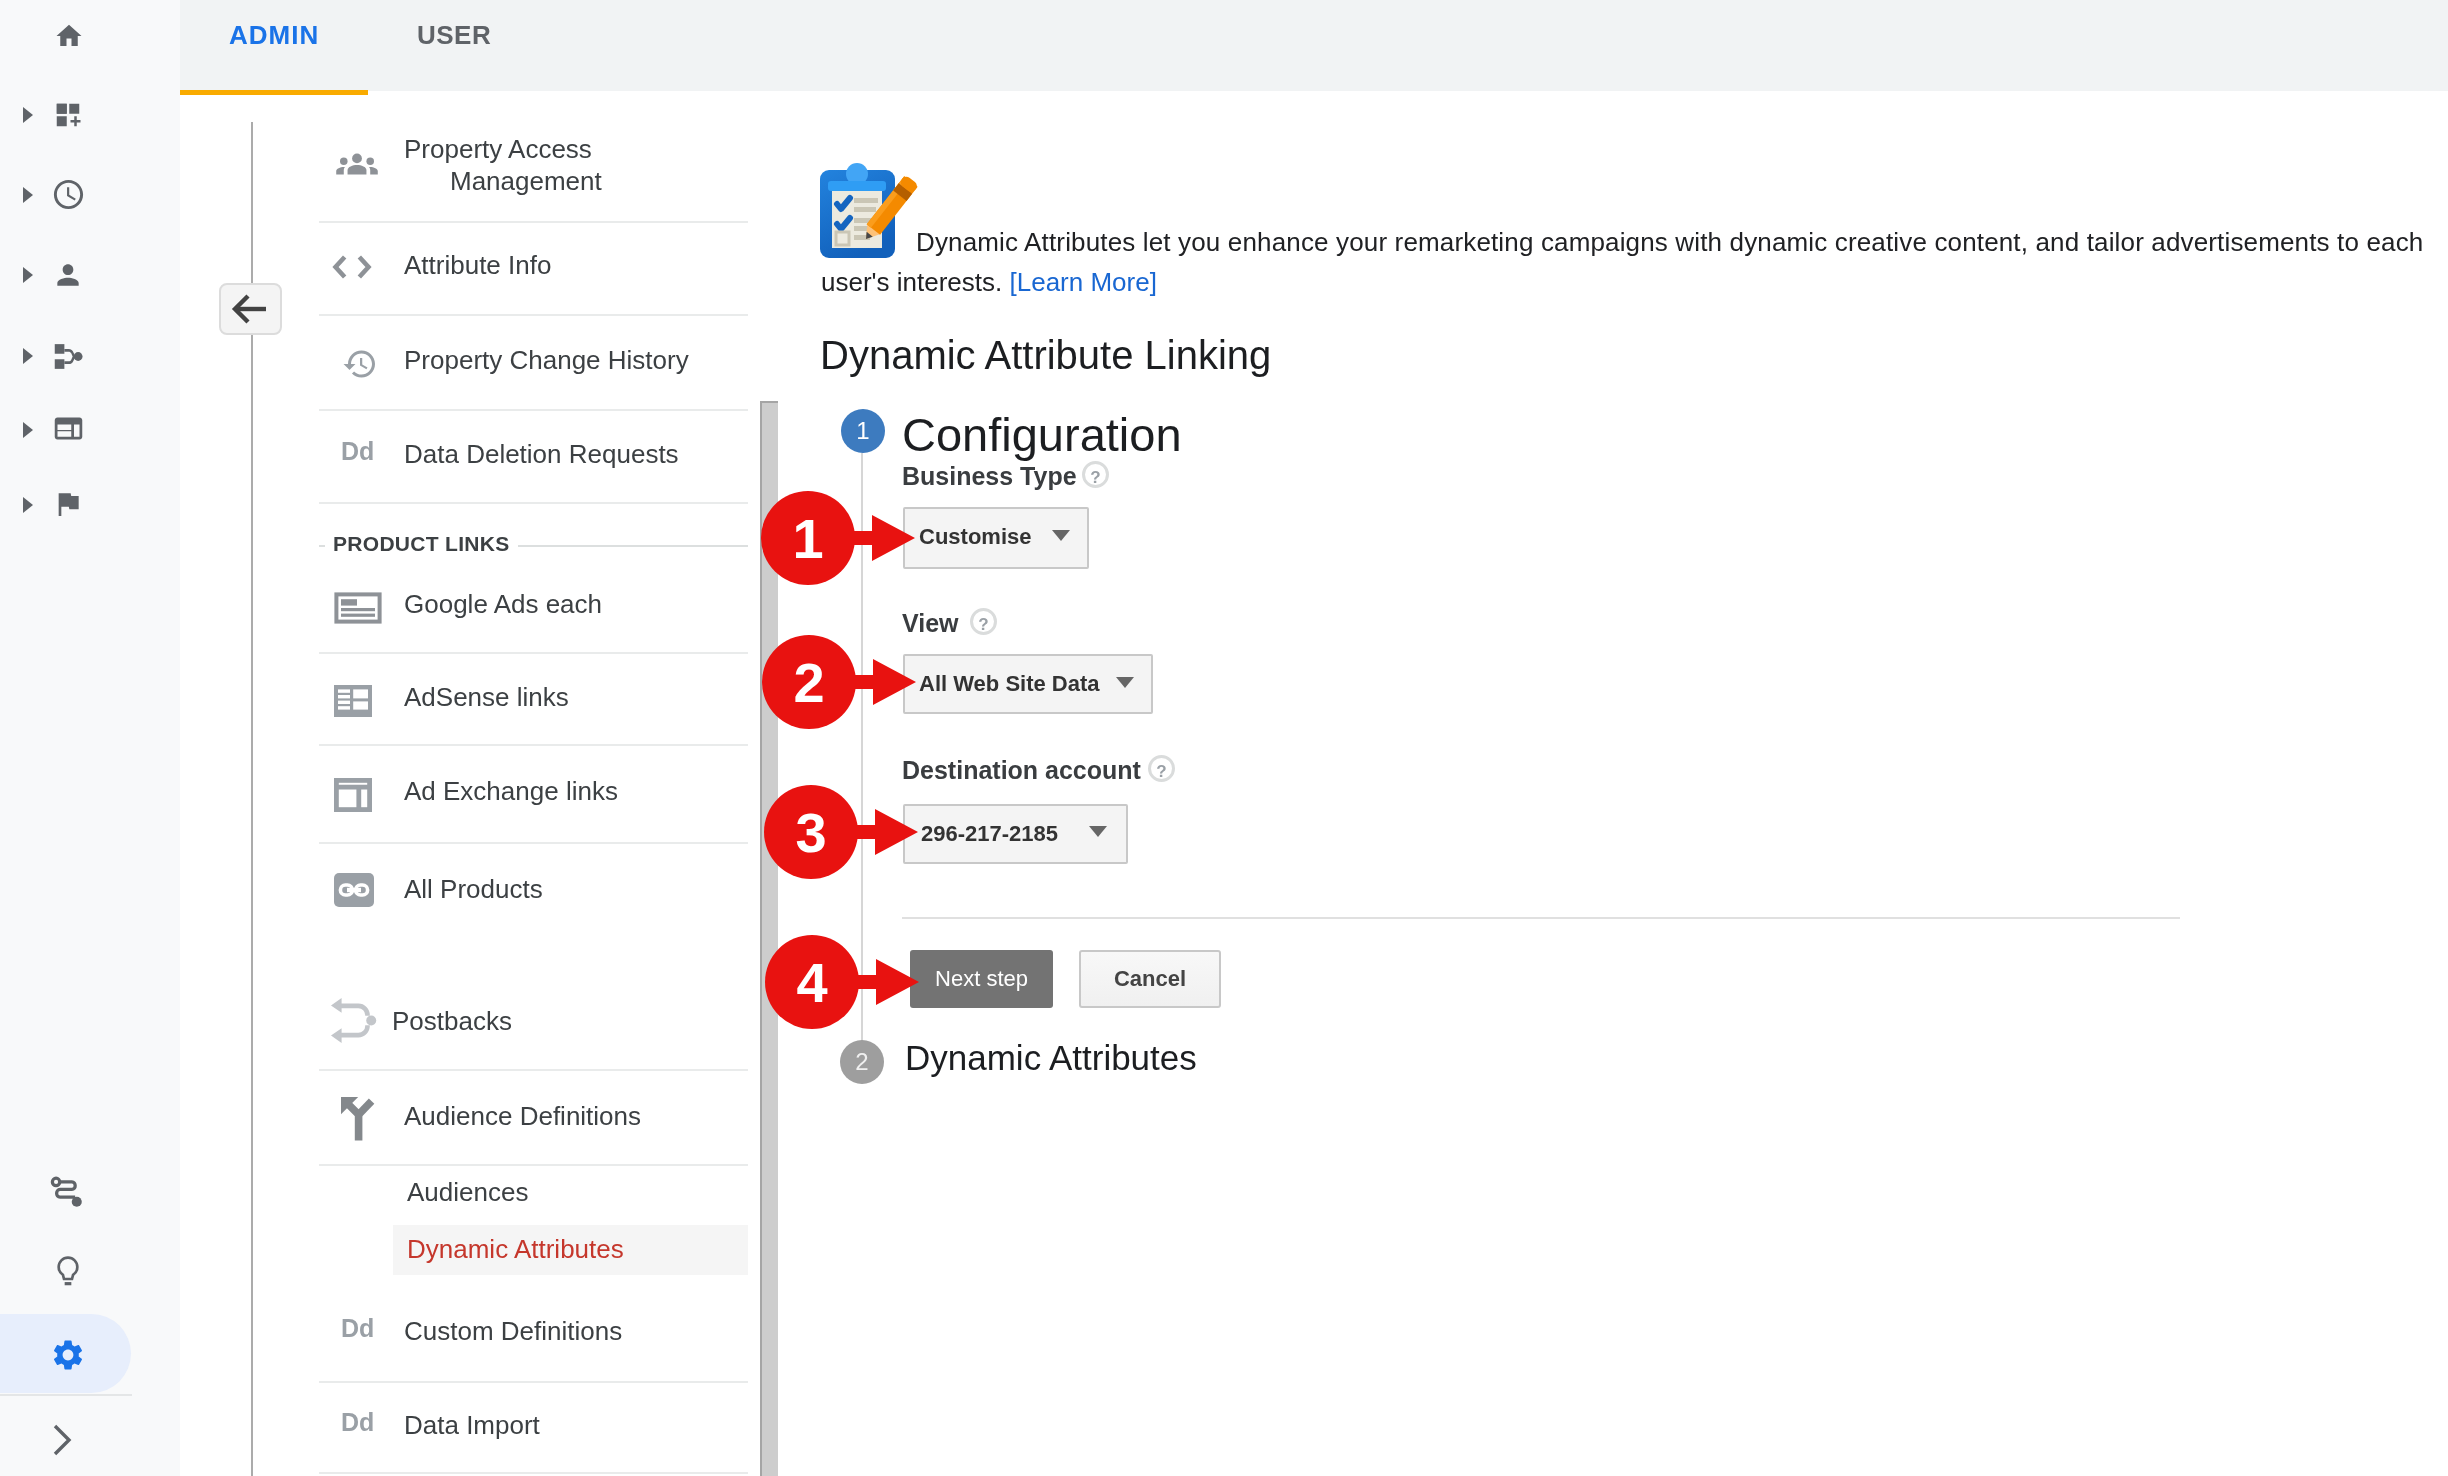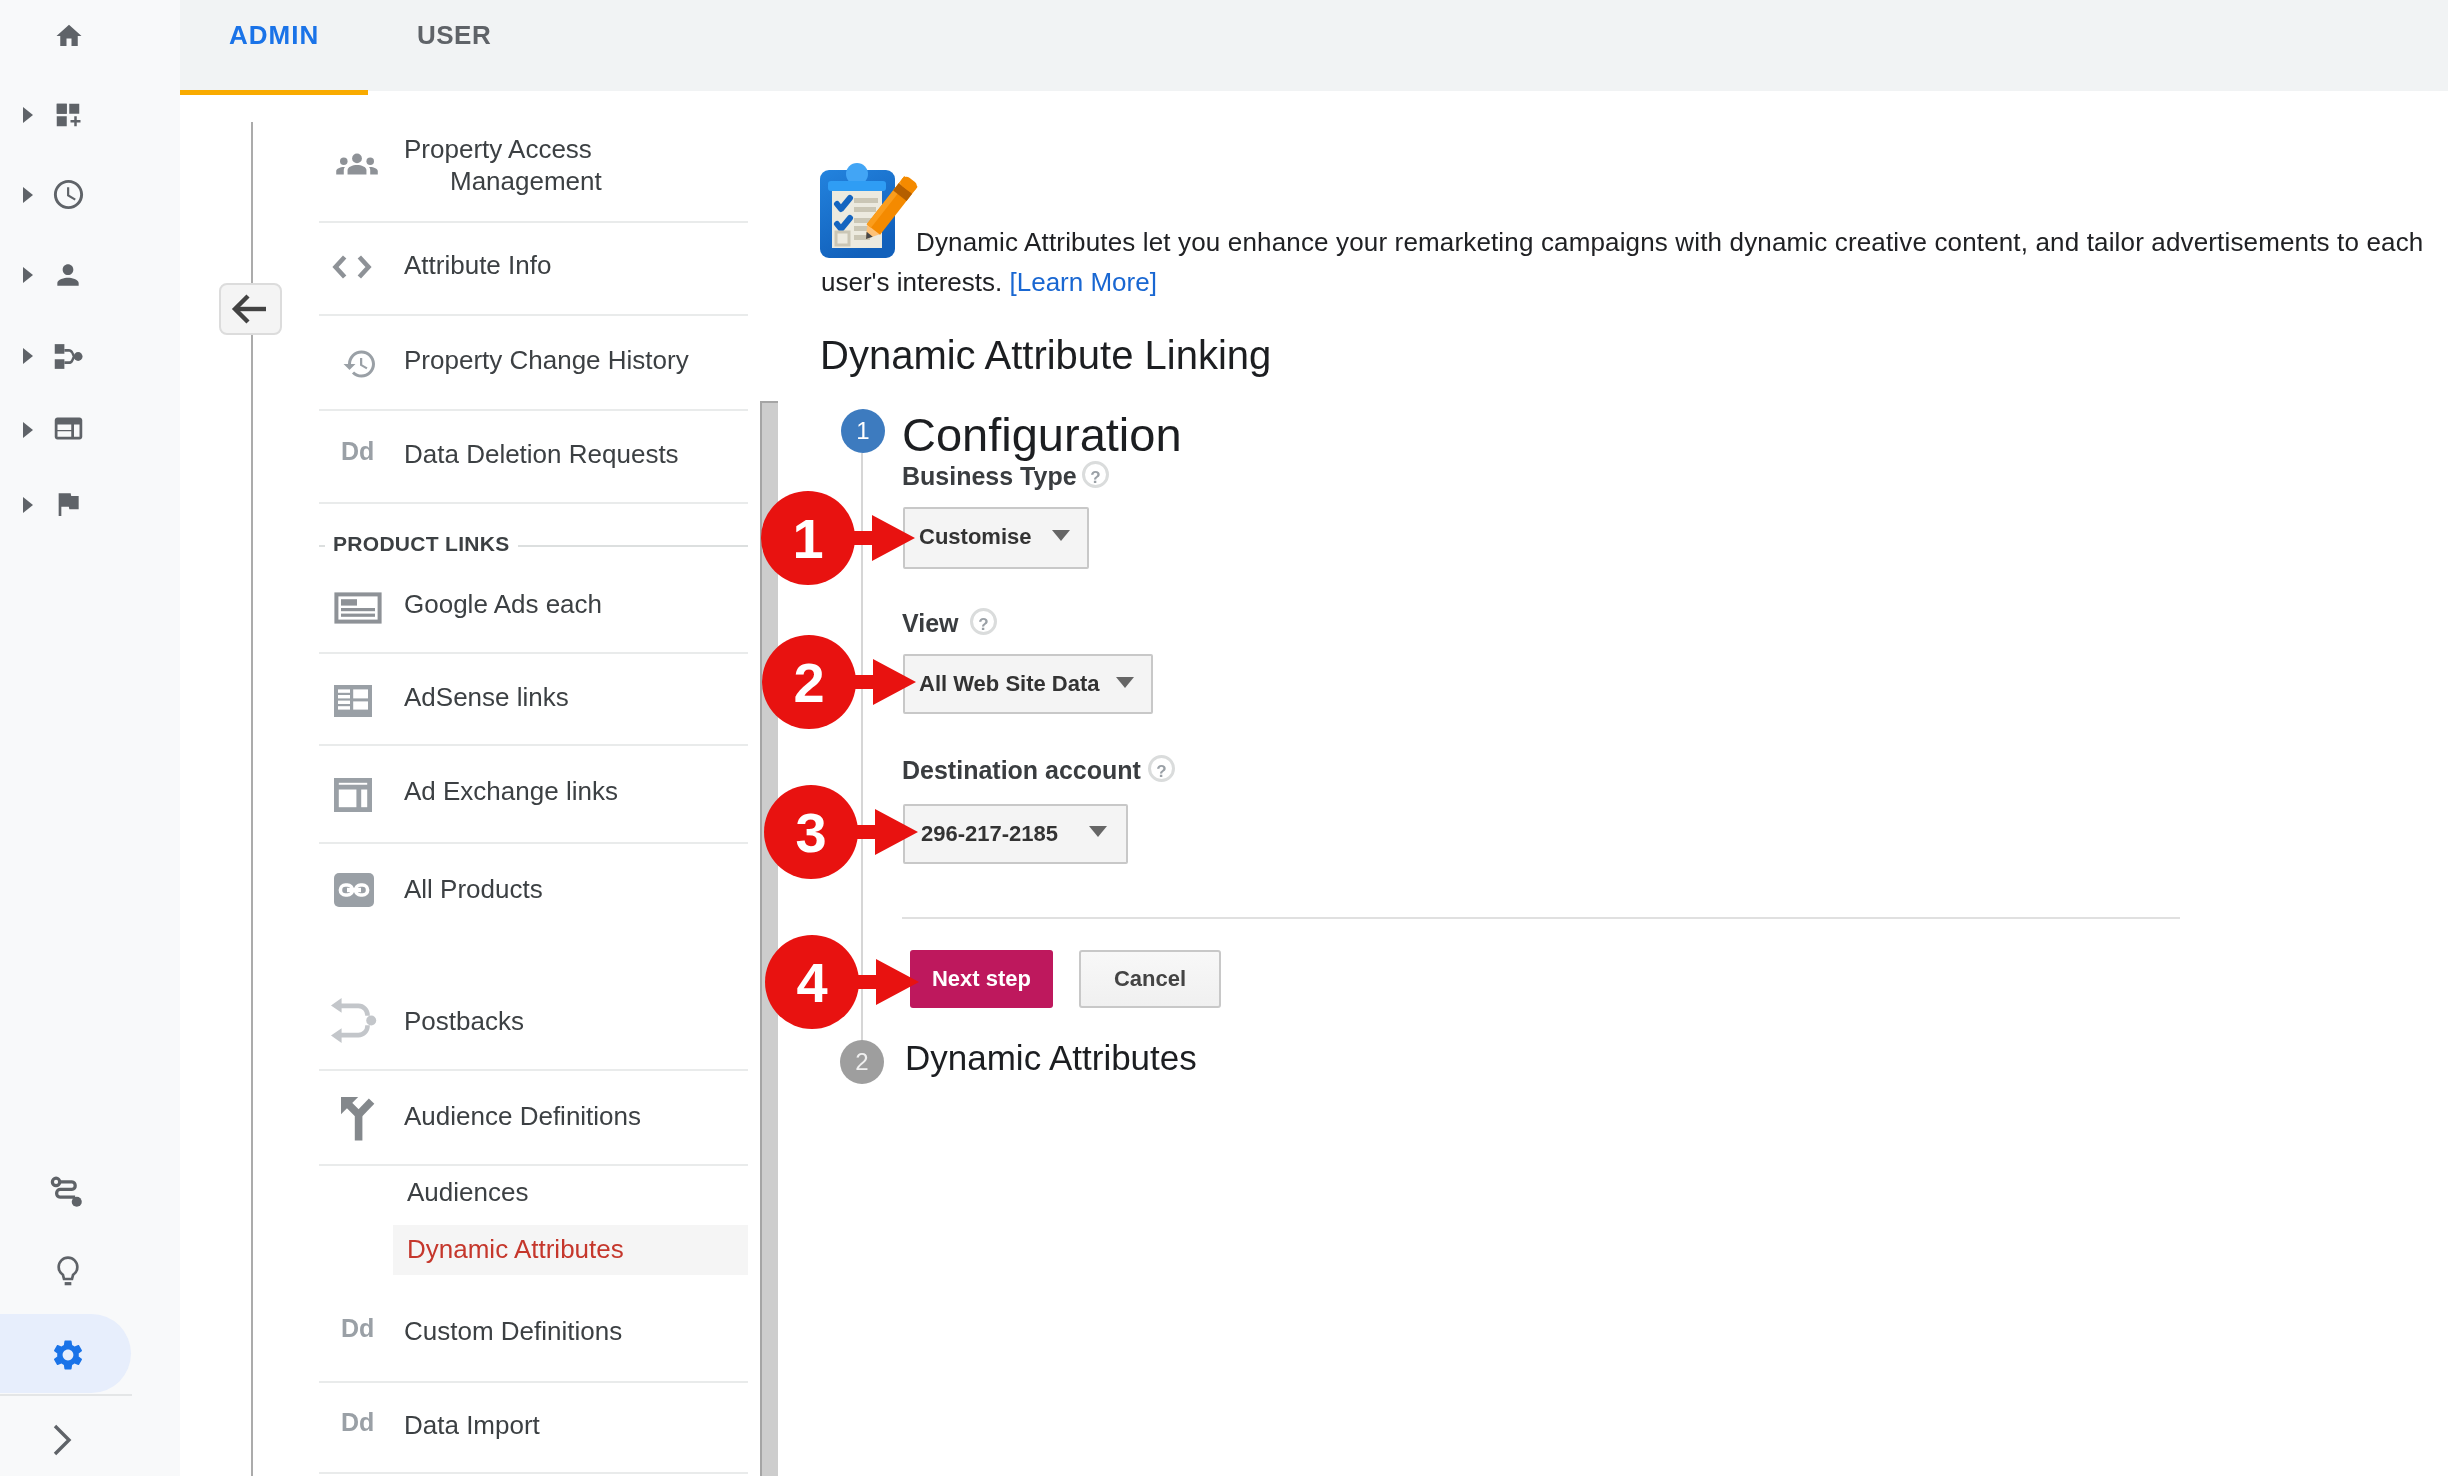--- a/index.html
+++ b/index.html
@@ -157,21 +157,21 @@
       </g>
     </svg></div>
 <div class="txt" style="left:404px;top:874px;font-size:26px;color:#3c4043;">All Products</div>
 <div class="a" style="left:330px;top:997px"><svg width="48" height="47" viewBox="0 0 24 23.5">
       <g fill="#c3c6ca">
         <path d="M5.8 0.5L0.5 4.2 5.8 7.9V5.6h8.4a3.4 3.4 0 0 1 3.4 3.4v0.4h2.3V9A5.7 5.7 0 0 0 14.2 3.3H5.8z"></path>
         <path d="M5.8 23L0.5 19.3 5.8 15.6v2.3h8.4a3.4 3.4 0 0 0 3.4-3.4v-0.4h2.3v0.4a5.7 5.7 0 0 1-5.7 5.7H5.8z"></path>
         <circle cx="20.6" cy="11.75" r="2.5"></circle>
       </g>
     </svg></div>
-<div class="txt" style="left:404px;top:1006px;font-size:26px;color:#3c4043;">Postbacks</div>
+<div class="txt" style="left:392px;top:1006px;font-size:26px;color:#3c4043;">Postbacks</div>
 <div class="div" style="left:319px;top:1069px;width:429px"></div>
 <div class="a" style="left:340px;top:1096px"><svg width="36" height="46" viewBox="0 0 18 23">
       <g stroke="#84888c" stroke-width="3.8" fill="none">
         <path d="M4.2 4.2L9.3 9.3v13"></path>
         <path d="M15.8 2.6L9.3 9.3"></path>
       </g>
       <path fill="#84888c" d="M0.5 0.5h8.6L0.5 9.1z"></path>
     </svg></div>
 <div class="txt" style="left:404px;top:1101px;font-size:26px;color:#3c4043;">Audience Definitions</div>
 <div class="div" style="left:319px;top:1164px;width:429px"></div>
@@ -233,21 +233,21 @@
 <div class="help" style="left:970px;top:608px">?</div>
 <div class="dd" style="left:903px;top:654px;width:246px;height:56px"></div>
 <div class="ddt" style="left:919px;top:671px">All Web Site Data</div>
 <div class="caret" style="left:1116px;top:677px"></div>
 <div class="lbl" style="left:902px;top:756px">Destination account</div>
 <div class="help" style="left:1148px;top:755px">?</div>
 <div class="dd" style="left:903px;top:804px;width:221px;height:56px"></div>
 <div class="ddt" style="left:921px;top:821px">296-217-2185</div>
 <div class="caret" style="left:1089px;top:826px"></div>
 <div class="a" style="left:902px;top:917px;width:1278px;height:2px;background:#e0e0e0"></div>
-<div class="a" style="left:910px;top:950px;width:143px;height:58px;background:#be185d;border-radius:3px;color:#fff;font-size:22px;font-weight:bold;text-align:center;line-height:58px">Next step</div>
+<div class="a" style="left:910px;top:950px;width:143px;height:58px;background:#737373;border-radius:3px;color:#fff;font-size:22px;font-weight:normal;text-align:center;line-height:58px">Next step</div>
 <div class="a" style="left:1079px;top:950px;width:142px;height:58px;background:linear-gradient(#f8f8f8,#f0f0f0);border:2px solid #c8c8c8;border-radius:3px;box-sizing:border-box;color:#444;font-size:22px;font-weight:bold;text-align:center;line-height:54px">Cancel</div>
 <div class="a" style="left:760px;top:486px">
 <svg width="164" height="104" viewBox="0 0 164 104">
   <circle cx="48" cy="52" r="47" fill="#e81210"></circle>
   <path d="M88 45h24V29l43 23-43 23V59H88z" fill="#e81210"></path>
   <text x="48" y="72" font-family="Liberation Sans,sans-serif" font-size="56" font-weight="bold" fill="#fff" text-anchor="middle">1</text>
 </svg></div>
 <div class="a" style="left:761px;top:630px">
 <svg width="164" height="104" viewBox="0 0 164 104">
   <circle cx="48" cy="52" r="47" fill="#e81210"></circle>

